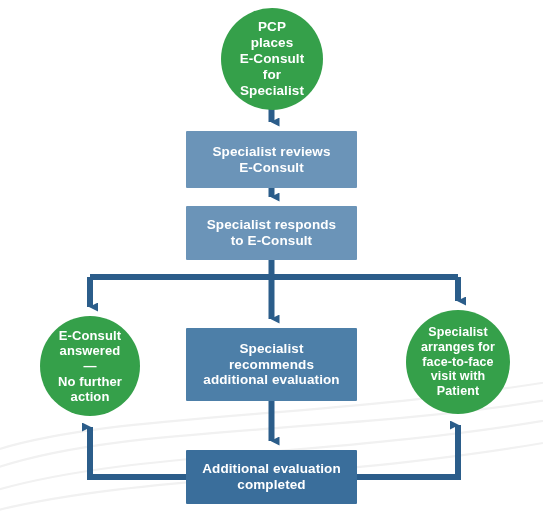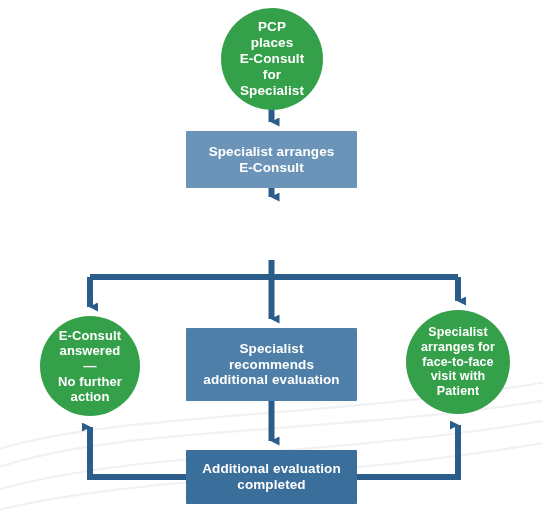--- a/index.html
+++ b/index.html
@@ -103,24 +103,28 @@
     </g>
   </svg>
 
   <div class="node node-circle" style="left: 221px; top: 8px; width: 102px; height: 102px; background: rgb(53, 160, 74); font-size: 13.5px; color: rgb(255, 255, 255);">
     <span class="node-text">PCP places
 E-Consult
 for Specialist</span>
   </div>
 
   <div class="node node-box" style="left: 186px; top: 131px; width: 171px; height: 57px; background: rgb(107, 148, 184); font-size: 13.5px; color: rgb(255, 255, 255);">
-    <span class="node-text">Specialist arranges
+    <span class="node-text">Specialist reviews
 E-Consult</span>
   </div>
 
+  <div class="node node-box" style="left: 186px; top: 206px; width: 171px; height: 54px; background: rgb(107, 148, 184); font-size: 13.5px; color: rgb(255, 255, 255);">
+    <span class="node-text">Specialist responds
+to E-Consult</span>
+  </div>
 
   <div class="node node-circle" style="left: 40px; top: 316px; width: 100px; height: 100px; background: rgb(53, 160, 74); font-size: 13px; color: rgb(255, 255, 255);">
     <span class="node-text">E-Consult
 answered—
 No further
 action</span>
   </div>
 
   <div class="node node-box" style="left: 186px; top: 328px; width: 171px; height: 73px; background: rgb(77, 127, 168); font-size: 13.5px; color: rgb(255, 255, 255);">
     <span class="node-text">Specialist

